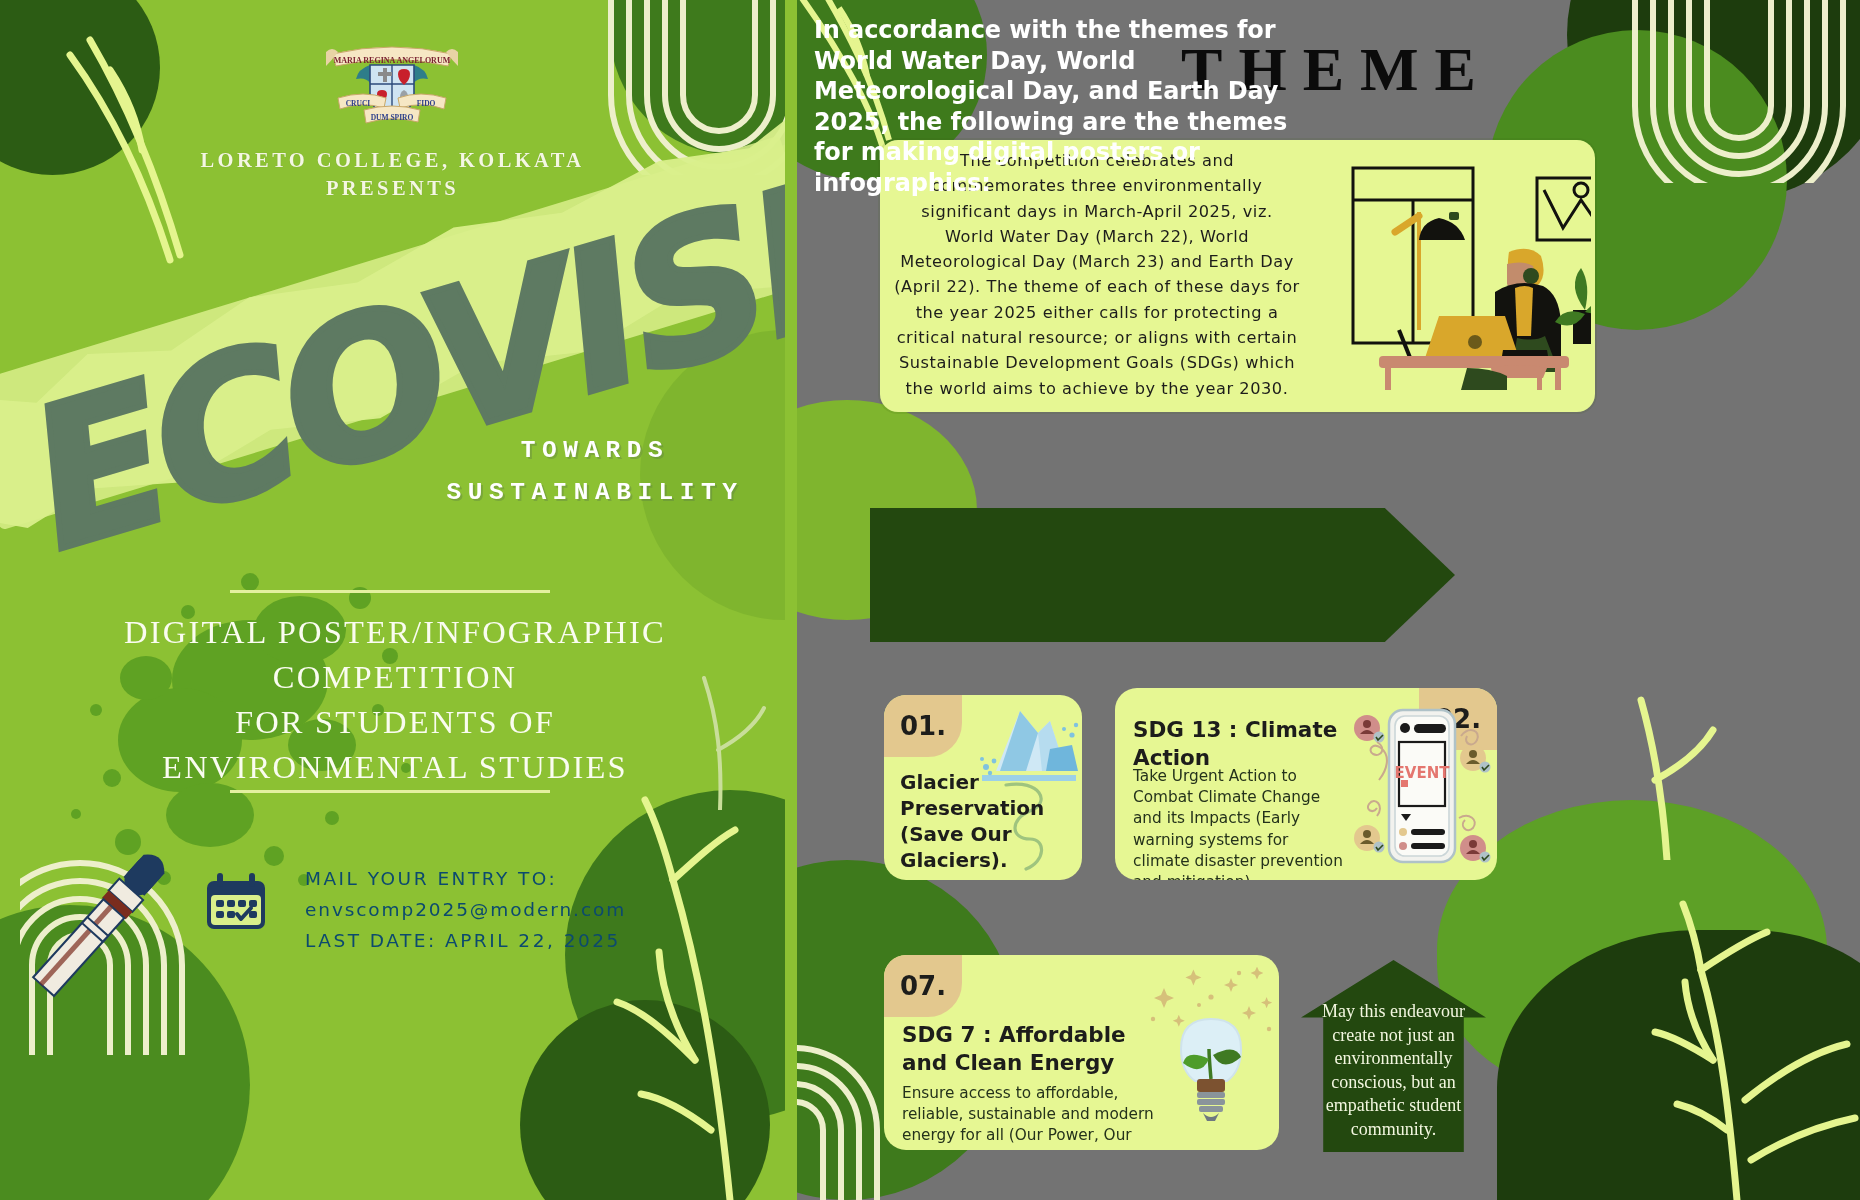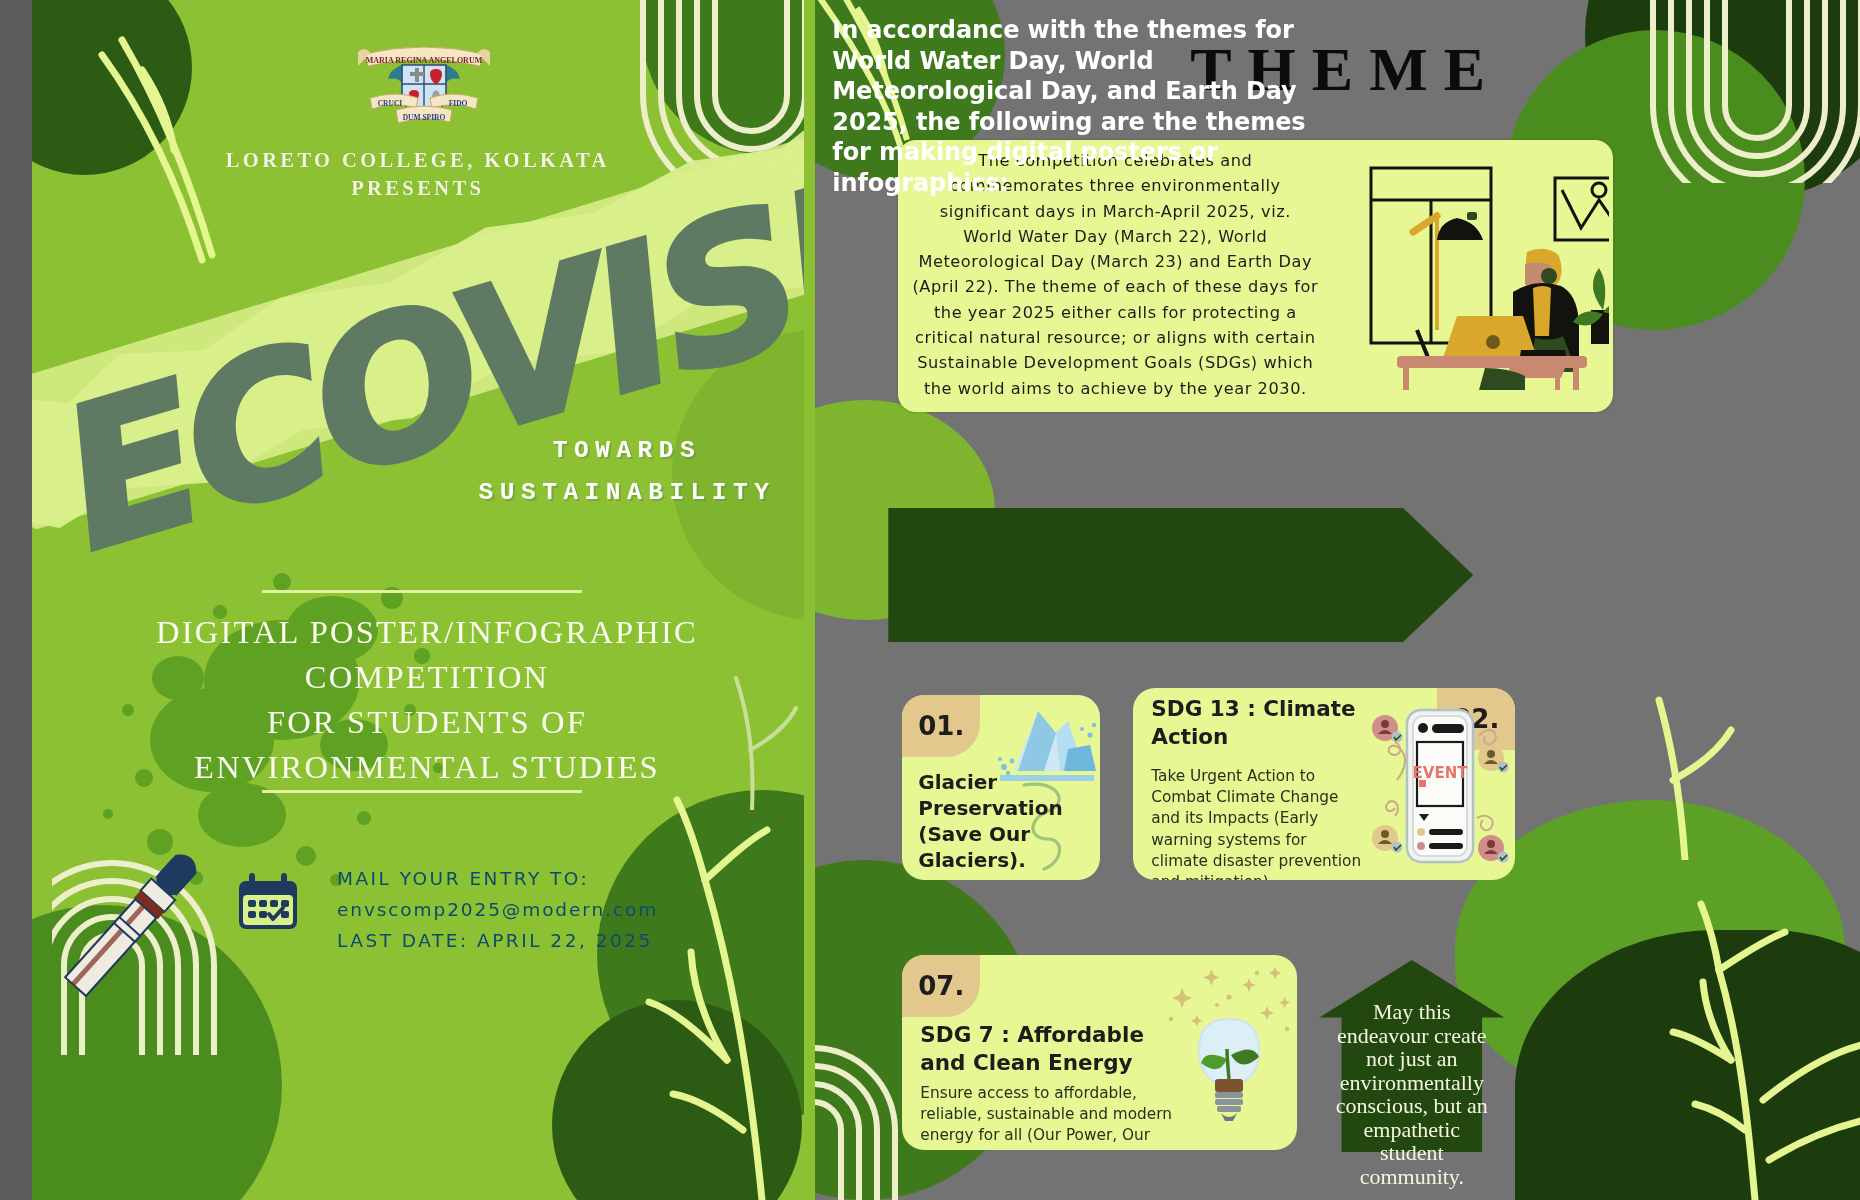--- a/index.html
+++ b/index.html
@@ -7,21 +7,21 @@
   html,body{ background:#5c5c5c; }
   body{
     font-family:"Liberation Sans", sans-serif;
     width:1860px; height:1200px; position:relative; overflow:hidden;
   }
   .poster{ position:absolute; inset:0; display:flex; }
 
   
   .panel-left{
     position:relative; width:785px; height:1200px;
-    background:#8CC133; overflow:hidden;margin-left:32px;
+    background:#8CC133; overflow:hidden;
   }
   .gap{ width:12px; height:1200px; background:#8CC133; }
   .panel-right{
     position:relative; width:1063px; height:1200px;
     background:#737373; overflow:hidden;
   }
 
   
   .blob{ position:absolute; border-radius:50%; }
   .l-blob-tl{ width:215px;height:215px; left:-55px; top:-40px; background:#2C5C14; }
@@ -154,21 +154,21 @@
   .card1 .t{
     position:absolute; left:16px; top:74px; width:150px;
     font-weight:700; font-size:20px; line-height:26px; color:#1D1D1B;
     font-family:"DejaVu Sans", sans-serif;
   }
   .glacier{ position:absolute; right:2px; top:6px; width:104px; height:80px; }
   .squiggle1{ position:absolute; right:16px; top:82px; width:70px; height:96px; }
 
   .card2{ left:318px; top:688px; width:382px; height:192px; }
   .card2 .h{
-    position:absolute; left:18px; top:7px; width:215px;
+    position:absolute; left:18px; top:28px; width:215px;
     font-weight:700; font-size:21.5px; line-height:28px; color:#1D1D1B;
     font-family:"DejaVu Sans", sans-serif;
   }
   .card2 .b{
     position:absolute; left:18px; top:78px; width:215px;
     font-size:15.3px; line-height:21.2px; color:#24321B;
     font-family:"DejaVu Sans", sans-serif;
   }
   .phone-illus{ position:absolute; right:4px; top:8px; width:142px; height:180px; }
 
@@ -185,21 +185,21 @@
   }
   .bulb-illus{ position:absolute; right:6px; top:12px; width:130px; height:160px; }
   .uparrow-wide{
     position:absolute; left:504px; top:960px; width:185px; height:192px;
     background:#23480F;
     clip-path:polygon(50% 0, 100% 30%, 88% 30%, 88% 100%, 12% 100%, 12% 30%, 0 30%);
   }
   .uparrow-text{
     position:absolute; left:514px; top:1000px; width:165px; text-align:center;
     font-family:"Liberation Serif", serif; color:#F3F7E0;
-    font-size:22px; line-height:23.5px;
+    font-size:18px; line-height:23.5px;
   }
 </style>
 </head>
 <body>
 
 <div class="poster">
 
   <div class="panel-left">
 
     <div class="blob l-blob-tl"></div>

